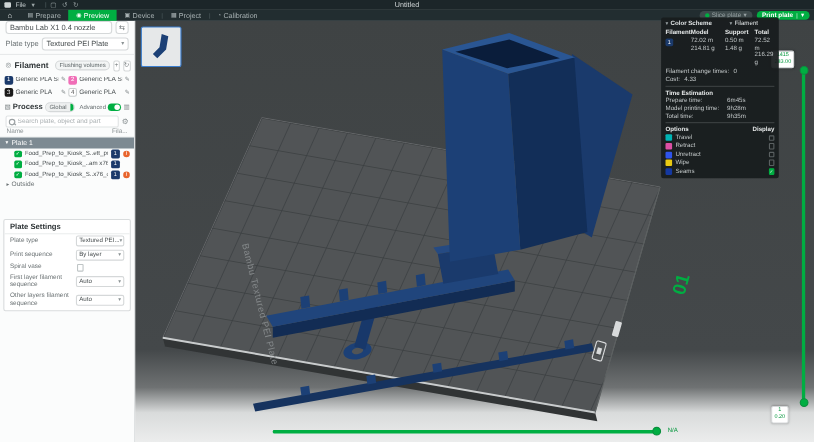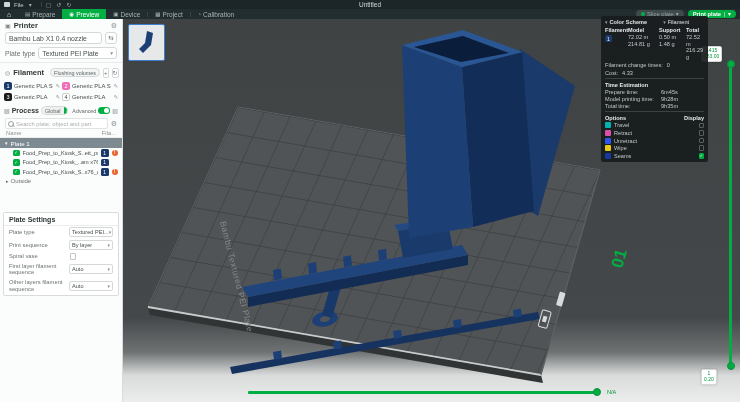--- a/index.html
+++ b/index.html
@@ -160,26 +160,20 @@
       </span>
       <span class="pill print">
         <span>Print plate</span>
         <span class="vd"></span>
         <span>▾</span>
       </span>
     </div>
   </div>
 
   <div id="sidebar">
-    <div class="shead">
-      <span class="hicon">▣</span>
-      <span class="htitle">Printer</span>
-      <span class="flexsp"></span>
-      <span class="gear">⚙</span>
-    </div>
     <div class="row">
       <div class="select" style="flex:1">
         <span>Bambu Lab X1 0.4 nozzle</span>
       </div>
       <div class="sqbtn">
         <span>⇆</span>
       </div>
     </div>
     <div class="row" style="margin-top:3px">
       <span class="lbl">Plate type</span>

